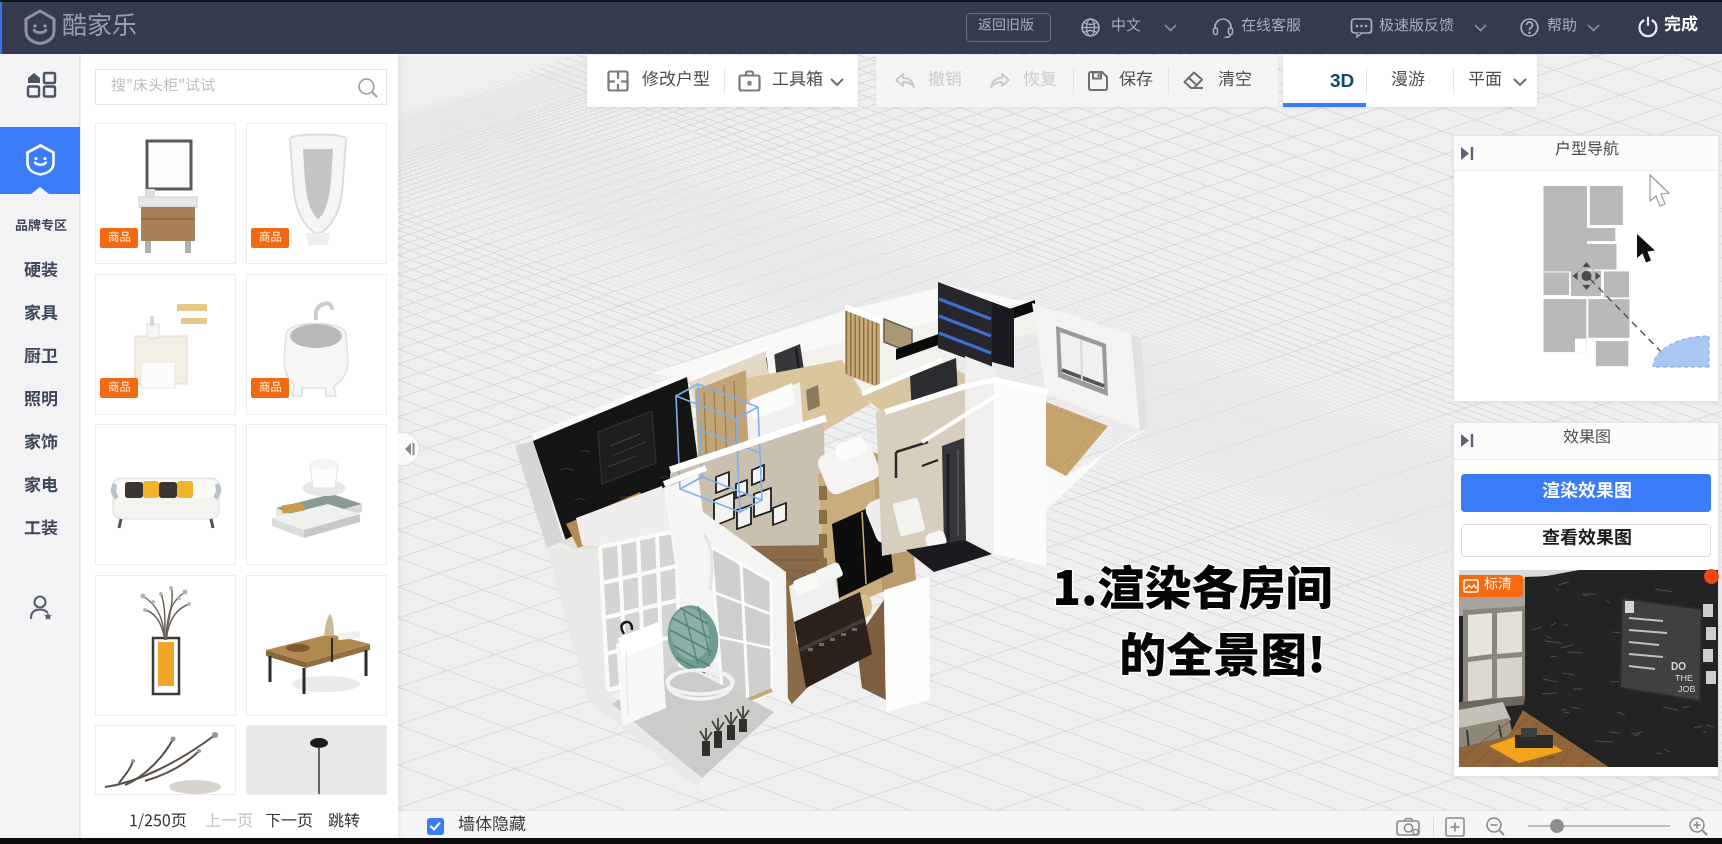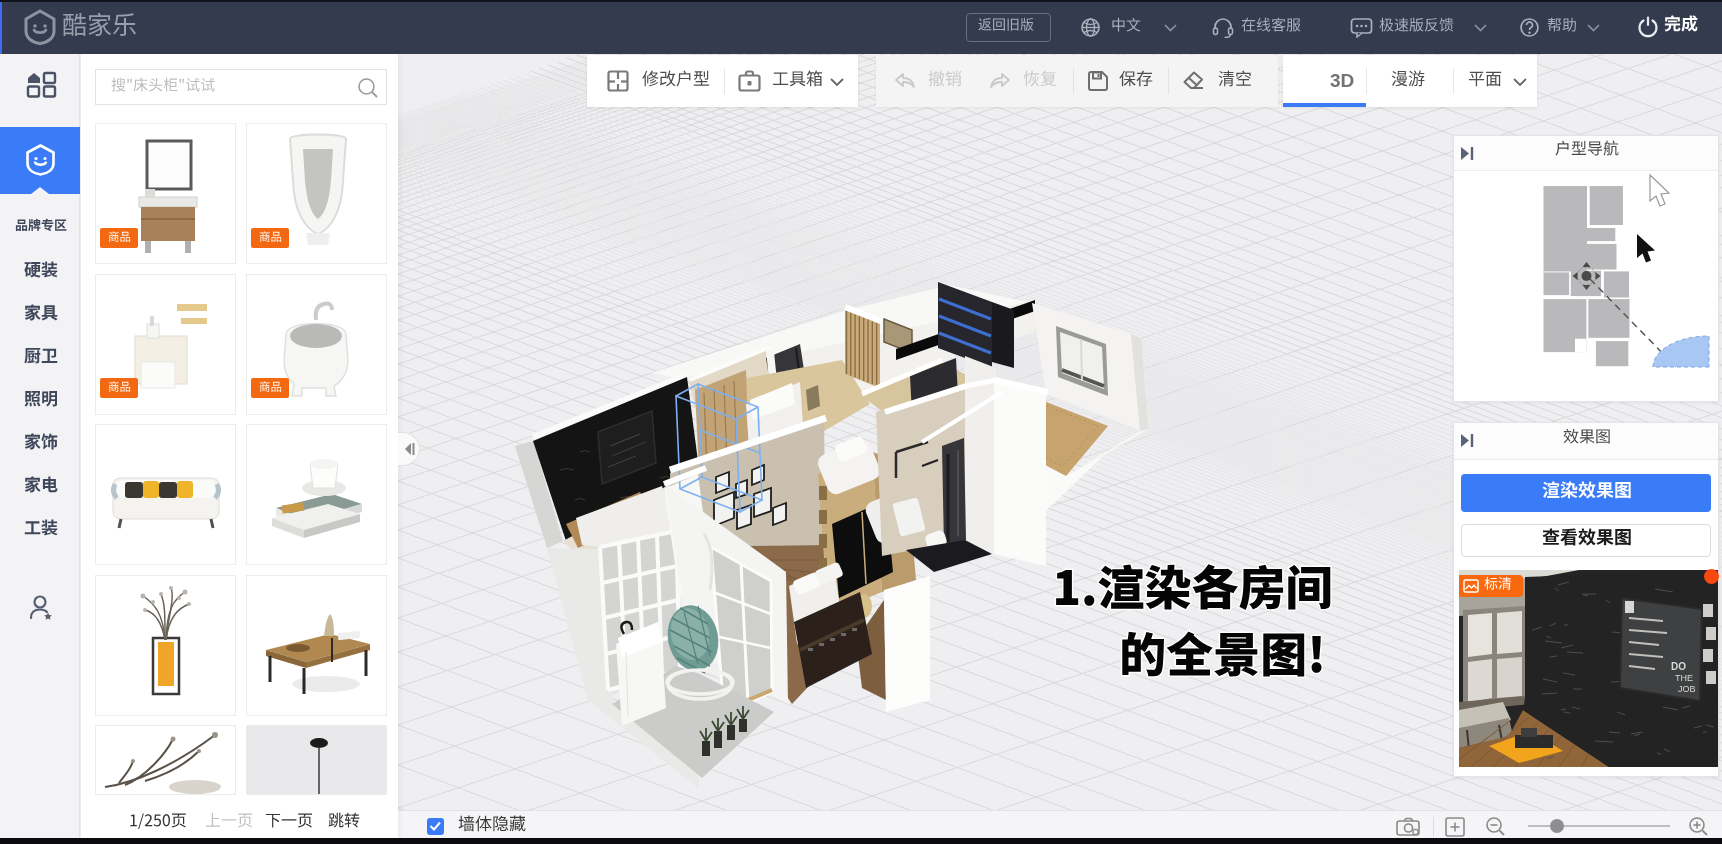--- a/index.html
+++ b/index.html
@@ -485,21 +485,21 @@
 <div class="abs" style="left:1168px;top:68px;width:1px;height:26px;background:#e2e2e2"></div>
 <svg class="abs" style="left:1182px;top:70px" width="24" height="22">
     <path d="M9 18 L2.5 12 L12 2.5 L20 9.5 L12 18 Z M9 18 H21" fill="none" stroke="#6e6e6e" stroke-width="2" stroke-linejoin="round"></path>
     <line x1="7" y1="8" x2="14" y2="14.5" stroke="#6e6e6e" stroke-width="2"></line>
   </svg>
 <svg style="position:absolute;left:1217.0px;top:72.0px;overflow:visible" width="36" height="22">
     <path d="M1.4 -13.1C2.3 -12.6 3.5 -11.8 4.1 -11.3L4.9 -12.3C4.3 -12.8 3.1 -13.5 2.1 -14.0ZM0.6 -8.6C1.6 -8.1 2.8 -7.3 3.4 -6.7L4.2 -7.7C3.6 -8.3 2.3 -9.0 1.3 -9.5ZM1.1 0.4 2.3 1.1C3.1 -0.5 4.1 -2.6 4.8 -4.4L3.8 -5.2C3.0 -3.2 1.9 -1.0 1.1 0.4ZM7.3 -3.6H13.5V-2.3H7.3ZM7.3 -4.6V-5.8H13.5V-4.6ZM9.8 -14.3V-13.0H5.4V-12.0H9.8V-10.9H5.8V-9.9H9.8V-8.8H4.8V-7.8H16.2V-8.8H11.0V-9.9H15.1V-10.9H11.0V-12.0H15.5V-13.0H11.0V-14.3ZM6.1 -6.8V1.3H7.3V-1.3H13.5V-0.1C13.5 0.1 13.4 0.2 13.2 0.2C12.9 0.2 12.1 0.2 11.3 0.2C11.4 0.5 11.6 1.0 11.6 1.3C12.8 1.3 13.6 1.3 14.1 1.1C14.6 0.9 14.7 0.6 14.7 -0.1V-6.8Z M26.6 -9.1C28.3 -8.2 30.6 -6.9 31.8 -6.1L32.6 -7.1C31.4 -7.9 29.1 -9.1 27.4 -10.0ZM23.5 -10.0C22.2 -8.9 20.5 -7.7 18.4 -7.0L19.2 -5.9C21.2 -6.8 23.1 -8.1 24.4 -9.2ZM18.3 -0.4V0.8H32.8V-0.4H26.1V-4.7H31.0V-5.8H20.1V-4.7H24.8V-0.4ZM24.2 -14.0C24.5 -13.5 24.8 -12.8 25.0 -12.2H18.3V-8.4H19.6V-11.0H31.4V-8.8H32.7V-12.2H26.6C26.4 -12.8 25.9 -13.7 25.5 -14.4Z" transform="translate(1,12.9)" fill="#4e4e4e"></path>
   </svg>
 
 <div class="abs" style="left:1283px;top:55px;width:254px;height:52px;background:#fff;box-shadow:0 1px 3px rgba(0,0,0,.08)"></div>
-<div class="abs" style="left:1330px;top:70px;width:40px;height:24px;font:bold 19px 'Liberation Sans';color:#737373">3D</div>
+<div class="abs" style="left:1330px;top:70px;width:40px;height:24px;font:bold 19px 'Liberation Sans';color:#0c4a6e">3D</div>
 <div class="abs" style="left:1366px;top:68px;width:1px;height:26px;background:#e6e6e6"></div>
 <svg style="position:absolute;left:1390.0px;top:72.0px;overflow:visible" width="36" height="22">
     <path d="M12.6 -7.7H14.6V-6.1H12.6ZM9.8 -7.7H11.6V-6.1H9.8ZM6.9 -7.7H8.7V-6.1H6.9ZM5.8 -8.5V-5.2H15.7V-8.5ZM7.9 -11.2H13.7V-10.2H7.9ZM7.9 -12.9H13.7V-12.0H7.9ZM6.7 -13.8V-9.3H14.9V-13.8ZM1.5 -13.0C2.6 -12.5 4.0 -11.6 4.6 -11.0L5.4 -12.0C4.7 -12.6 3.4 -13.4 2.3 -13.9ZM0.7 -8.4C1.8 -7.8 3.1 -6.9 3.7 -6.3L4.5 -7.3C3.8 -7.9 2.5 -8.8 1.5 -9.3ZM1.1 0.2 2.2 1.0C3.1 -0.5 4.2 -2.5 5.0 -4.2L4.0 -5.0C3.1 -3.2 1.9 -1.1 1.1 0.2ZM13.3 -3.3C12.6 -2.6 11.7 -1.9 10.7 -1.4C9.6 -1.9 8.8 -2.6 8.1 -3.3ZM5.4 -4.4V-3.3H6.6C7.4 -2.3 8.3 -1.5 9.4 -0.9C7.9 -0.3 6.2 0.1 4.6 0.3C4.8 0.5 5.1 1.1 5.2 1.4C7.1 1.1 9.0 0.6 10.6 -0.1C12.1 0.6 13.8 1.1 15.6 1.3C15.7 1.0 16.1 0.5 16.3 0.2C14.8 0.0 13.3 -0.3 12.0 -0.8C13.4 -1.6 14.5 -2.6 15.2 -3.9L14.4 -4.4L14.2 -4.4Z M18.3 -13.2C19.2 -12.6 20.4 -11.8 21.0 -11.3L21.7 -12.3C21.1 -12.8 19.9 -13.6 19.1 -14.1ZM17.6 -8.6C18.6 -8.1 19.8 -7.4 20.5 -6.9L21.2 -8.0C20.6 -8.4 19.3 -9.1 18.4 -9.5ZM17.9 0.5 19.1 1.1C19.8 -0.5 20.5 -2.6 21.1 -4.4L20.1 -5.0C19.4 -3.1 18.6 -0.9 17.9 0.5ZM29.8 -6.6V-4.9H27.2V-3.8H29.8V-0.1C29.8 0.1 29.7 0.2 29.5 0.2C29.2 0.2 28.5 0.2 27.6 0.2C27.8 0.5 27.9 1.0 28.0 1.4C29.1 1.4 29.9 1.3 30.4 1.1C30.9 1.0 31.0 0.6 31.0 -0.1V-3.8H33.4V-4.9H31.0V-6.2C31.8 -6.8 32.6 -7.7 33.3 -8.5L32.5 -9.0L32.2 -9.0H28.1C28.4 -9.5 28.6 -10.1 28.9 -10.8H33.3V-12.0H29.3C29.5 -12.7 29.7 -13.4 29.8 -14.1L28.6 -14.3C28.2 -12.3 27.6 -10.4 26.7 -9.1C26.9 -9.0 27.5 -8.6 27.7 -8.5L28.0 -8.9V-7.8H31.2C30.8 -7.4 30.3 -6.9 29.8 -6.6ZM21.4 -11.5V-10.3H23.0C22.9 -6.1 22.6 -1.8 20.4 0.5C20.7 0.7 21.1 1.1 21.3 1.3C23.1 -0.6 23.7 -3.5 24.0 -6.7H25.7C25.6 -2.1 25.4 -0.5 25.1 -0.2C25.0 0.0 24.8 0.1 24.6 0.1C24.4 0.1 23.7 0.1 23.1 0.0C23.3 0.3 23.4 0.8 23.4 1.2C24.1 1.2 24.8 1.2 25.2 1.2C25.6 1.1 25.9 1.0 26.1 0.6C26.6 0.1 26.7 -1.8 26.8 -7.3C26.9 -7.5 26.9 -7.9 26.9 -7.9H24.0C24.1 -8.7 24.1 -9.5 24.1 -10.3H27.3V-11.5ZM22.9 -13.8C23.4 -13.1 24.0 -12.2 24.3 -11.5L25.5 -12.1C25.2 -12.7 24.6 -13.6 24.0 -14.3Z" transform="translate(1,12.9)" fill="#4e4e4e"></path>
   </svg>
 <div class="abs" style="left:1453px;top:68px;width:1px;height:26px;background:#e6e6e6"></div>
 <svg style="position:absolute;left:1467.0px;top:72.0px;overflow:visible" width="36" height="22">
     <path d="M3.0 -10.7C3.6 -9.5 4.3 -7.8 4.5 -6.8L5.7 -7.2C5.5 -8.2 4.8 -9.8 4.1 -11.1ZM12.8 -11.1C12.4 -9.9 11.6 -8.2 11.0 -7.1L12.1 -6.7C12.8 -7.8 13.5 -9.4 14.2 -10.8ZM0.9 -5.9V-4.6H7.8V1.3H9.1V-4.6H16.1V-5.9H9.1V-11.9H15.2V-13.1H1.8V-11.9H7.8V-5.9Z M23.6 -5.7H27.2V-3.8H23.6ZM23.6 -6.7V-8.6H27.2V-6.7ZM23.6 -2.7H27.2V-0.7H23.6ZM18.0 -13.2V-11.9H24.5C24.4 -11.2 24.2 -10.4 24.1 -9.8H18.8V1.4H20.0V0.5H30.9V1.4H32.2V-9.8H25.4L26.0 -11.9H33.1V-13.2ZM20.0 -0.7V-8.6H22.4V-0.7ZM30.9 -0.7H28.4V-8.6H30.9Z" transform="translate(1,12.9)" fill="#4e4e4e"></path>
   </svg>
 <svg class="abs" style="left:1512px;top:77px" width="16" height="10">
     <path d="M2 2 L8 8 L14 2" fill="none" stroke="#666" stroke-width="1.8"></path>

